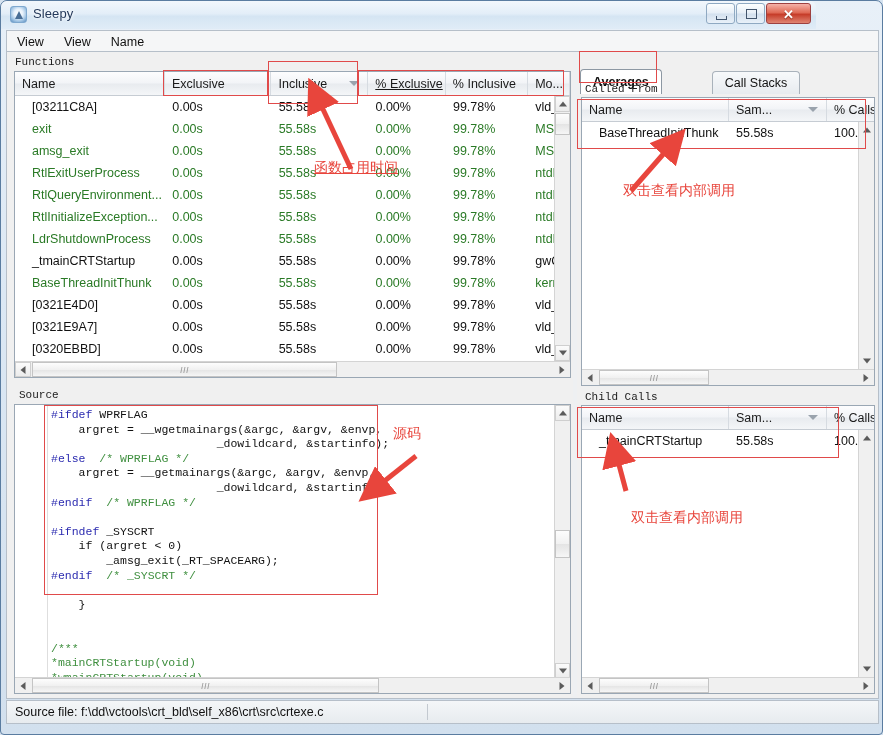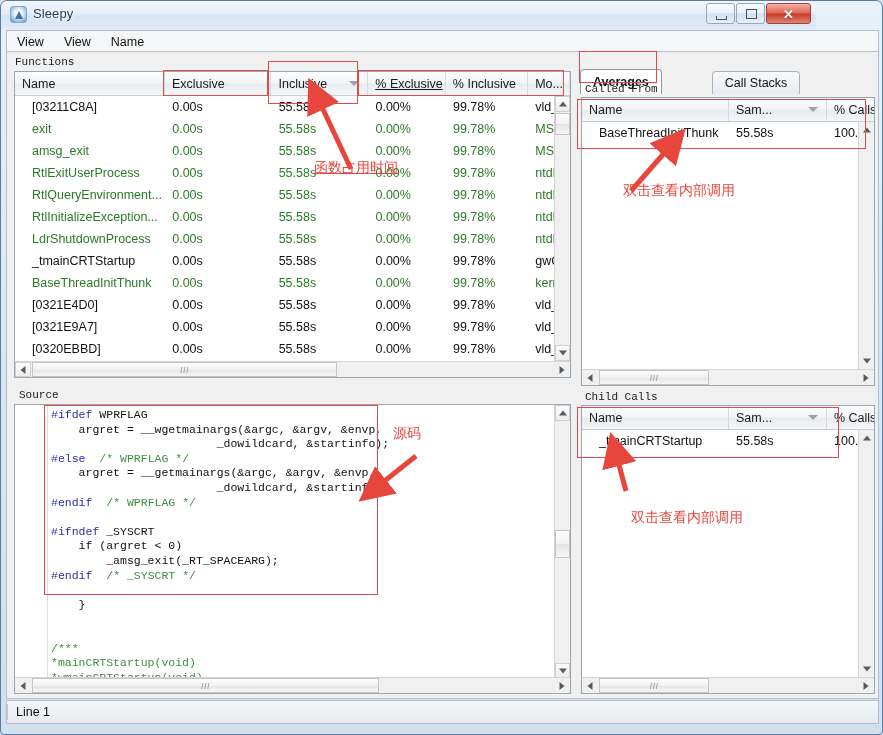--- a/index.html
+++ b/index.html
@@ -492,22 +492,22 @@
           </div>
         <div class="sb-btn" style="right:0;top:0;width:16px;height:15px;background:none;border:none;">
             <span class="arr right"></span>
           </div>
       </div>
     </div>
 
   </div>
 
   <div class="statusbar">
+    <div class="st-cell" style="width:420px;">Source file: f:\dd\vctools\crt_bld\self_x86\crt\src\crtexe.c</div>
     <div class="st-sep"></div>
-    <div class="st-cell" style="flex:1;">Line 1</div>
   </div>
 
   <div class="anno" style="left:0;top:0;width:883px;height:735px;">
 
     <div class="redbox" style="left:162px;top:69px;width:105px;height:26px;"></div>
     <div class="redbox" style="left:267px;top:60px;width:90px;height:43px;"></div>
     <div class="redbox" style="left:357px;top:69px;width:206px;height:26px;"></div>
 
     <div class="redbox" style="left:578px;top:50px;width:78px;height:32px;"></div>
 

